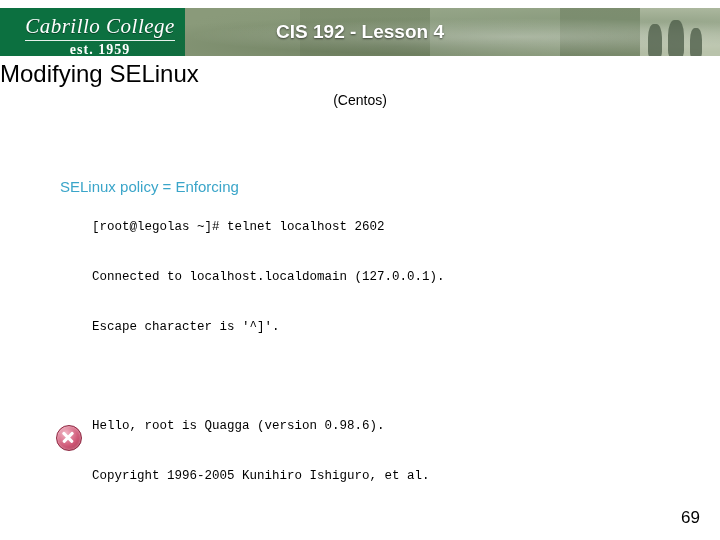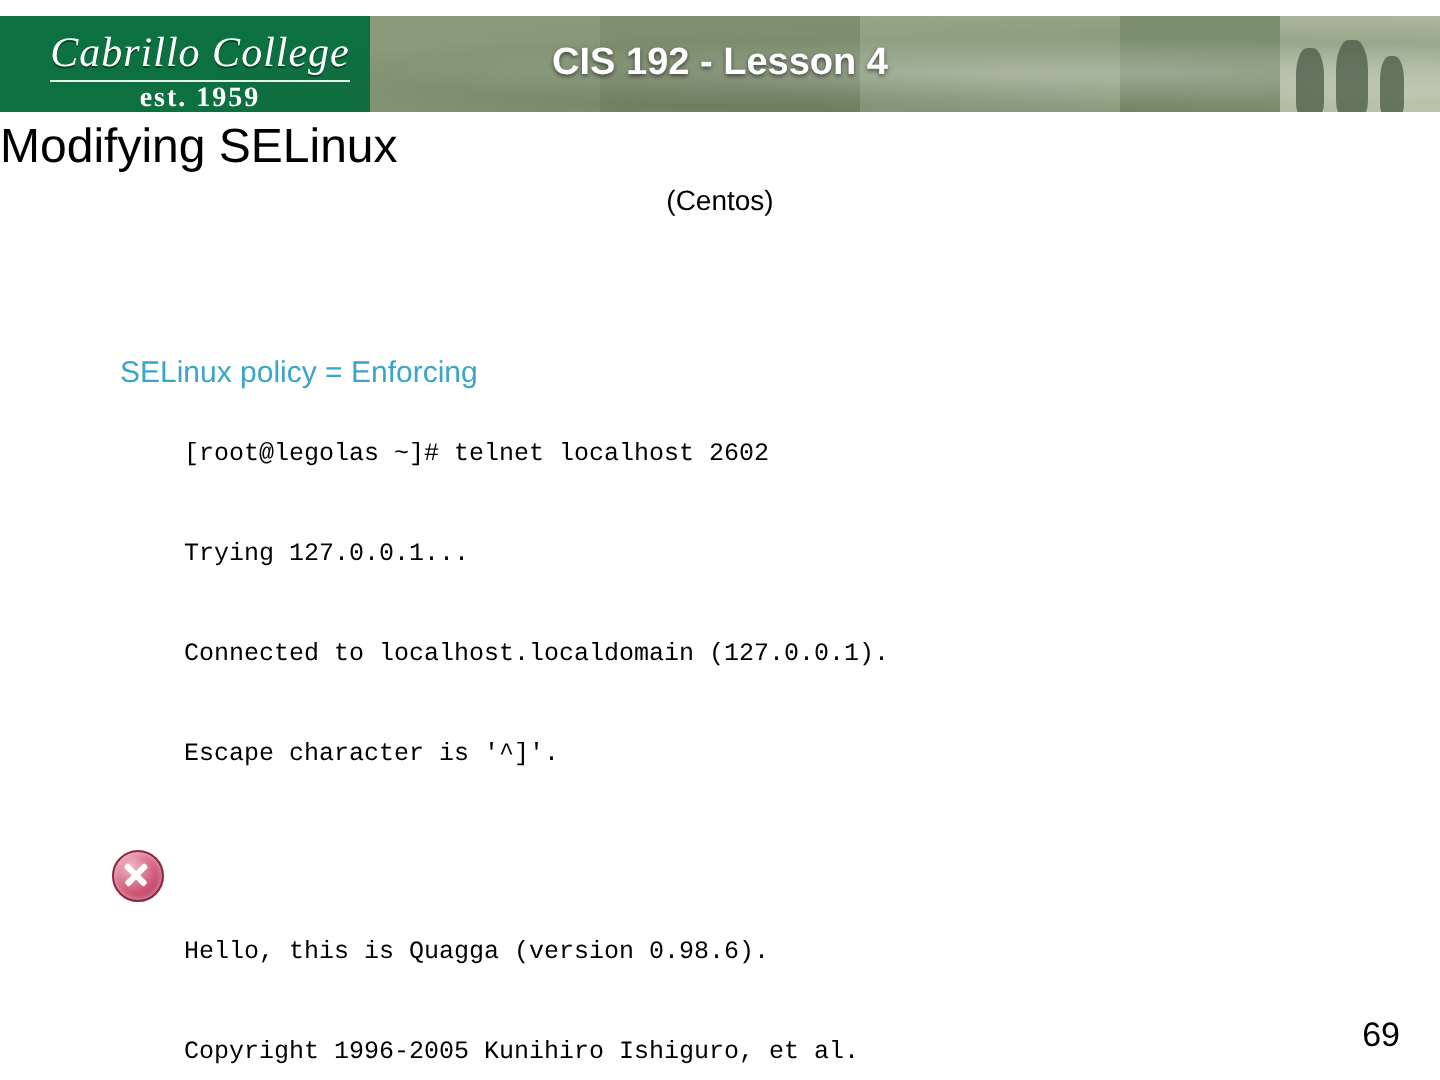--- a/index.html
+++ b/index.html
@@ -199,25 +199,24 @@
   <div class="header-title">CIS 192 - Lesson 4</div>
 </div>
 
 <div class="slide-title">Modifying SELinux</div>
 <div class="slide-subtitle">(Centos)</div>
 
 <div class="policy-line">SELinux policy = Enforcing</div>
 
 <div class="terminal">
   <div class="term-line">[root@legolas ~]# telnet localhost 2602</div>
-  <div class="term-line">Trying 127.0.0.1...</div>
   <div class="term-line">Connected to localhost.localdomain (127.0.0.1).</div>
   <div class="term-line">Escape character is '^]'.</div>
   <div class="term-line blank"></div>
-  <div class="term-line">Hello, this is Quagga (version 0.98.6).</div>
+  <div class="term-line">Hello, root is Quagga (version 0.98.6).</div>
   <div class="term-line">Copyright 1996-2005 Kunihiro Ishiguro, et al.</div>
   
   
   
   
   
   
   
   
   

